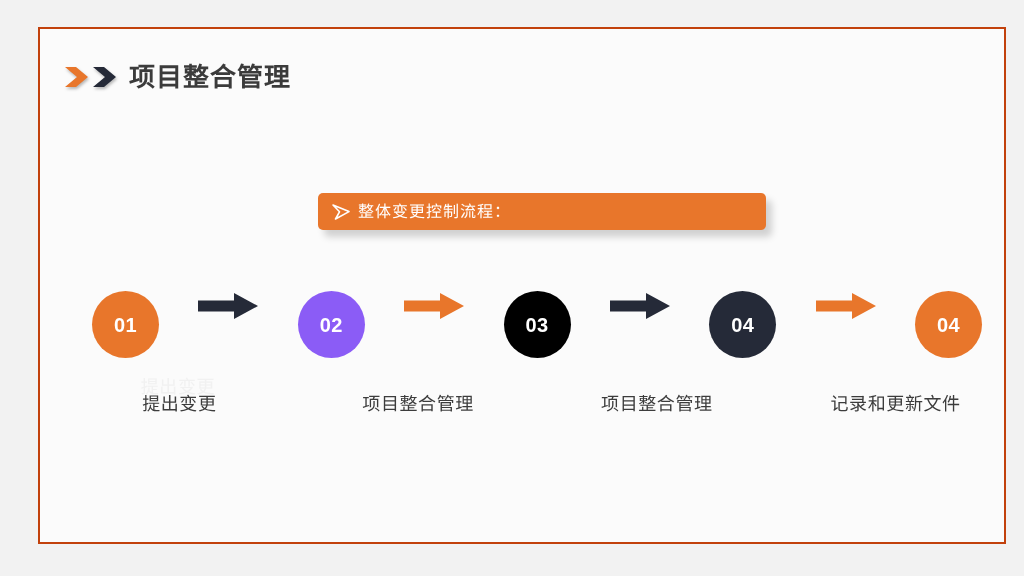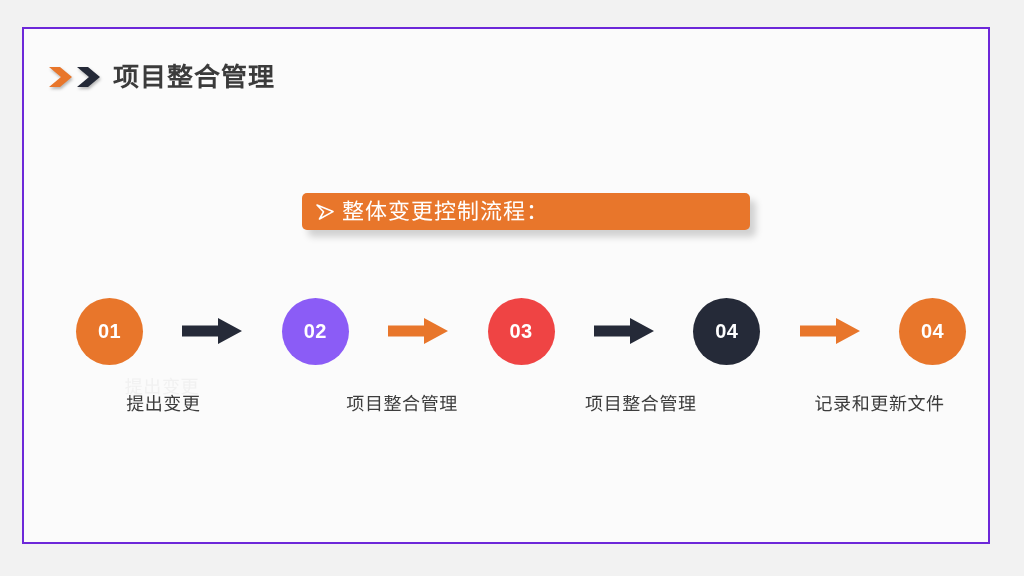--- a/index.html
+++ b/index.html
@@ -12,26 +12,26 @@
     height: 576px;
     background: #f2f2f2;
     font-family: "Liberation Sans", "DejaVu Sans", sans-serif;
     overflow: hidden;
     position: relative;
   }
 
   
   .slide-frame {
     position: absolute;
-    left: 22px;
+    left: 38px;
     top: 27px;
     width: 968px;
     height: 517px;
     background: #fbfbfb;
-    border: 2px solid #6d28d9;
+    border: 2px solid #c2410c;
     box-sizing: border-box;
   }
 
   
   .title-row {
     position: absolute;
     left: 24px;
     top: 27px;
     display: flex;
     align-items: center;
@@ -73,36 +73,36 @@
     box-sizing: border-box;
   }
   .banner-bullet {
     width: 20px;
     height: 18px;
     margin-right: 7px;
     flex: 0 0 auto;
   }
   .banner-text {
     color: #ffffff;
-    font-size: 22px;
+    font-size: 16px;
     font-weight: normal;
     letter-spacing: 1px;
     white-space: nowrap;
     line-height: 1;
   }
 
   
   .flow {
     position: absolute;
     left: 52px;
     top: 262px;
     width: 890px;
     height: 80px;
     display: flex;
-    align-items: center;
+    align-items: flex-start;
     justify-content: space-between;
   }
   .node {
     width: 67px;
     height: 67px;
     border-radius: 50%;
     display: flex;
     align-items: center;
     justify-content: center;
     flex: 0 0 auto;
@@ -187,21 +187,21 @@
     </svg>
 
     <div class="node" style="background:#8b5cf6">
       <span class="node-num">02</span>
     </div>
 
     <svg class="arrow" viewBox="0 0 60 30">
       <path d="M0 9.5 L36 9.5 L36 2 L60 15 L36 28 L36 20.5 L0 20.5 Z" fill="#e8762b"></path>
     </svg>
 
-    <div class="node" style="background:#ef4444">
+    <div class="node" style="background:#000000">
       <span class="node-num">03</span>
     </div>
 
     <svg class="arrow" viewBox="0 0 60 30">
       <path d="M0 9.5 L36 9.5 L36 2 L60 15 L36 28 L36 20.5 L0 20.5 Z" fill="#252a38"></path>
     </svg>
 
     <div class="node" style="background:#252a38">
       <span class="node-num">04</span>
     </div>

